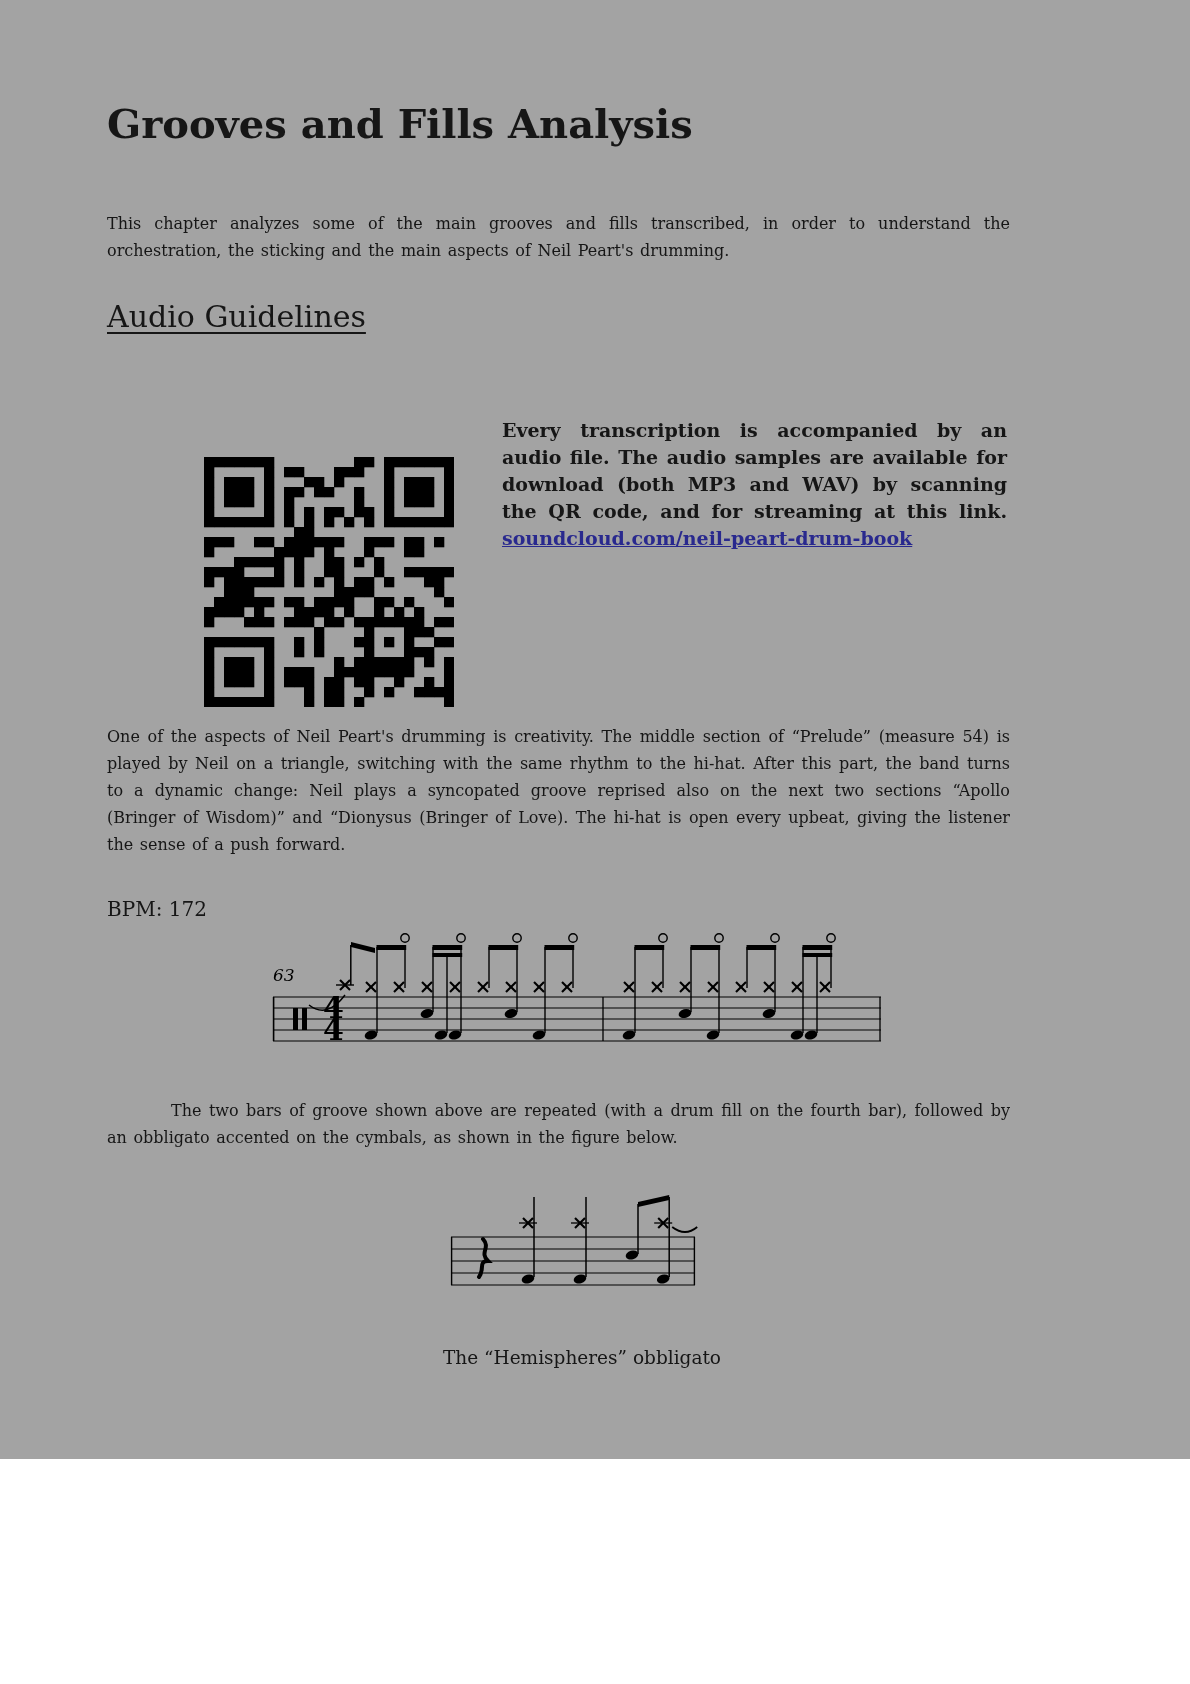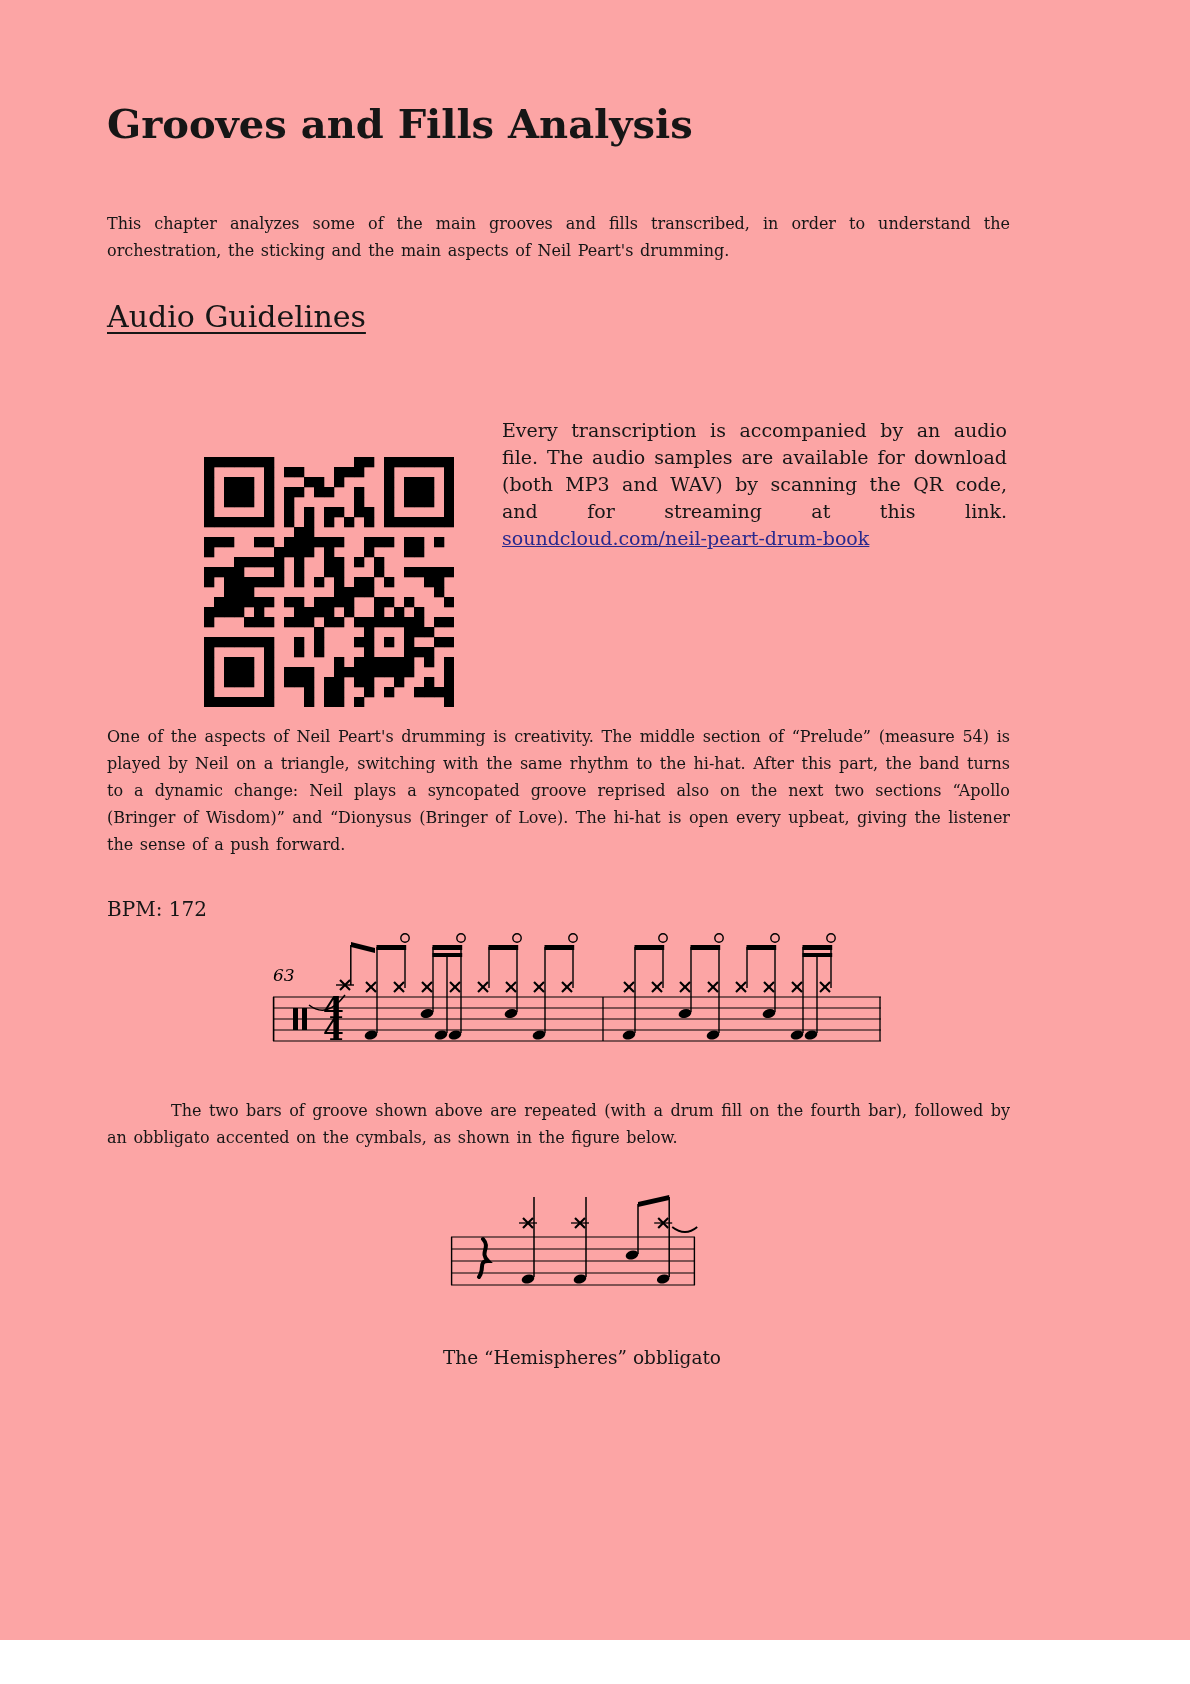--- a/index.html
+++ b/index.html
@@ -1,19 +1,19 @@
 <!DOCTYPE html>
 <html style="--link: #29298e;"><head>
 <meta charset="utf-8">
 <style>
   html,body{margin:0;padding:0;background:#ffffff;}
   .page{
     position:relative;
-    width:1190px;height:1640px;
-    background:#fca5a5;
+    width:1190px;height:1459px;
+    background:#a3a3a3;
     color:#161616;
     font-family:"DejaVu Serif","Liberation Serif",serif;
     overflow:hidden;
   }
   .content{padding:0 180px 0 107px;}
   h1{
     font-size:40px;line-height:1.1;font-weight:bold;
     margin:102px 0 0 0;
   }
   p{margin:0;}
@@ -25,21 +25,21 @@
   .intro{margin-top:64px;}
   h2{
     font-size:30px;font-weight:normal;line-height:1.15;
     margin:36px 0 0 0;
     text-decoration:underline;
     text-underline-offset:5px;
     text-decoration-thickness:1.5px;
   }
   .media-row{display:flex;margin-top:82px;}
   .qr-wrap{flex:0 0 auto;margin-left:97px;margin-top:40px;width:250px;height:250px;}
-  .right-col{margin-left:48px;width:505px;}
+  .right-col{margin-left:48px;width:505px;font-weight:bold;}
   .right-col .body{font-size:19px;}
   .para-prelude{margin-top:56px;}
   .creativity{margin-top:16px;}
   .bpm{font-size:20px;line-height:27px;margin-top:38px;}
   figure{margin:0;padding:0;}
   .fig1{margin:8px 0 0 158px;width:640px;}
   .fig2{margin:26px 0 0 336px;width:260px;}
   figcaption{
     font-size:18.5px;text-align:center;margin-top:30px;white-space:nowrap;
   }

